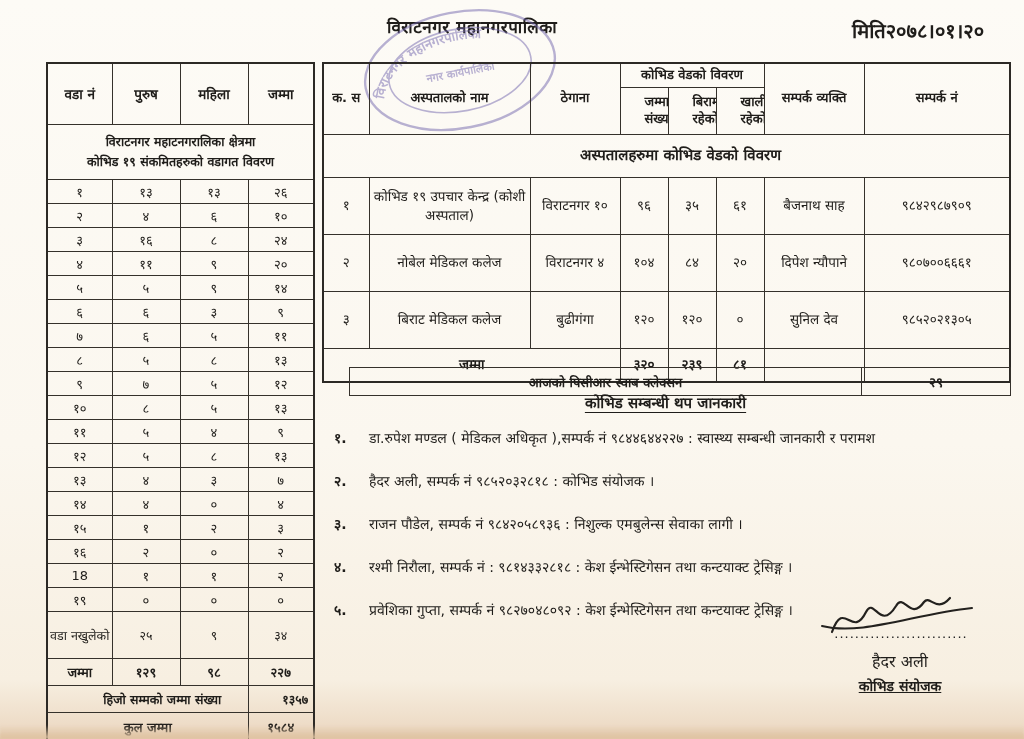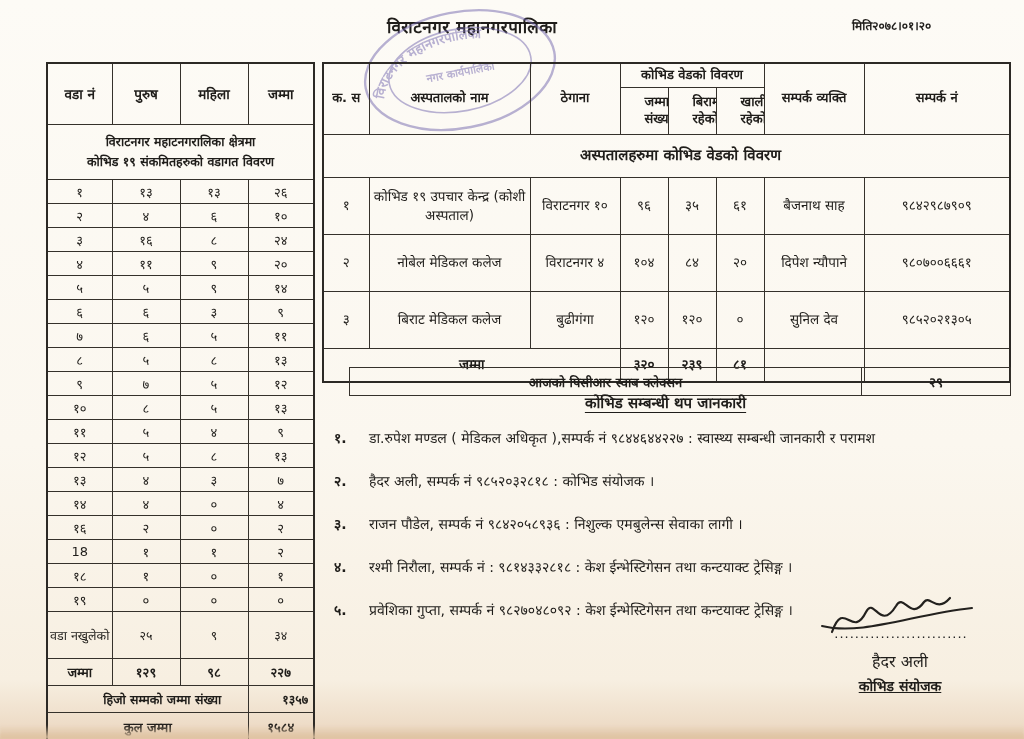--- a/index.html
+++ b/index.html
@@ -4,21 +4,21 @@
 <style>
   html,body{margin:0;padding:0;}
   body{
     width:1024px;height:739px;position:relative;overflow:hidden;
     font-family:"DejaVu Sans","Liberation Sans",sans-serif;
     color:#1f1d1a;
     background:linear-gradient(180deg,#fdfbf6 0%,#fbf7ef 60%,#f7efe1 92%,#ecd9c3 99%,#e3c9ab 100%);
   }
   .abs{position:absolute;}
   .doc-title{left:387px;top:15px;font-size:17px;font-weight:bold;letter-spacing:.5px;}
-  .doc-date{left:852px;top:17px;font-size:12px;font-weight:bold;}
+  .doc-date{left:852px;top:17px;font-size:20px;font-weight:bold;}
 
   table{border-collapse:collapse;table-layout:fixed;}
   td,th{border:1.5px solid #35312b;text-align:center;vertical-align:middle;padding:1px 2px;overflow:hidden;}
   .ward-wrap{left:46px;top:62px;}
   .ward-table{width:267px;border:2px solid #2c2925;}
   .ward-table .ttl td{height:52px;font-weight:bold;font-size:12.5px;line-height:1.6;}
   .ward-table thead th{height:58px;font-size:13.5px;font-weight:bold;}
   .ward-table tbody td{height:21px;font-size:13px;}
   .ward-table .unknown td{height:44px;font-size:12.5px;}
   .ward-table .sum td{height:24px;font-size:13px;font-weight:bold;}
@@ -185,41 +185,41 @@
           <td>७</td>
         </tr>
 
         <tr>
           <td>१४</td>
           <td>४</td>
           <td>०</td>
           <td>४</td>
         </tr>
 
+        <tr>
+          <td>१५</td>
+          <td>१</td>
+          <td>२</td>
+          <td>३</td>
+        </tr>
 
         <tr>
           <td>१६</td>
           <td>२</td>
           <td>०</td>
           <td>२</td>
         </tr>
 
         <tr>
           <td>18</td>
           <td>१</td>
           <td>१</td>
           <td>२</td>
         </tr>
 
-        <tr>
-          <td>१८</td>
-          <td>१</td>
-          <td>०</td>
-          <td>१</td>
-        </tr>
 
         <tr>
           <td>१९</td>
           <td>०</td>
           <td>०</td>
           <td>०</td>
         </tr>
       </tbody>
     <tbody>
       <tr class="unknown">

